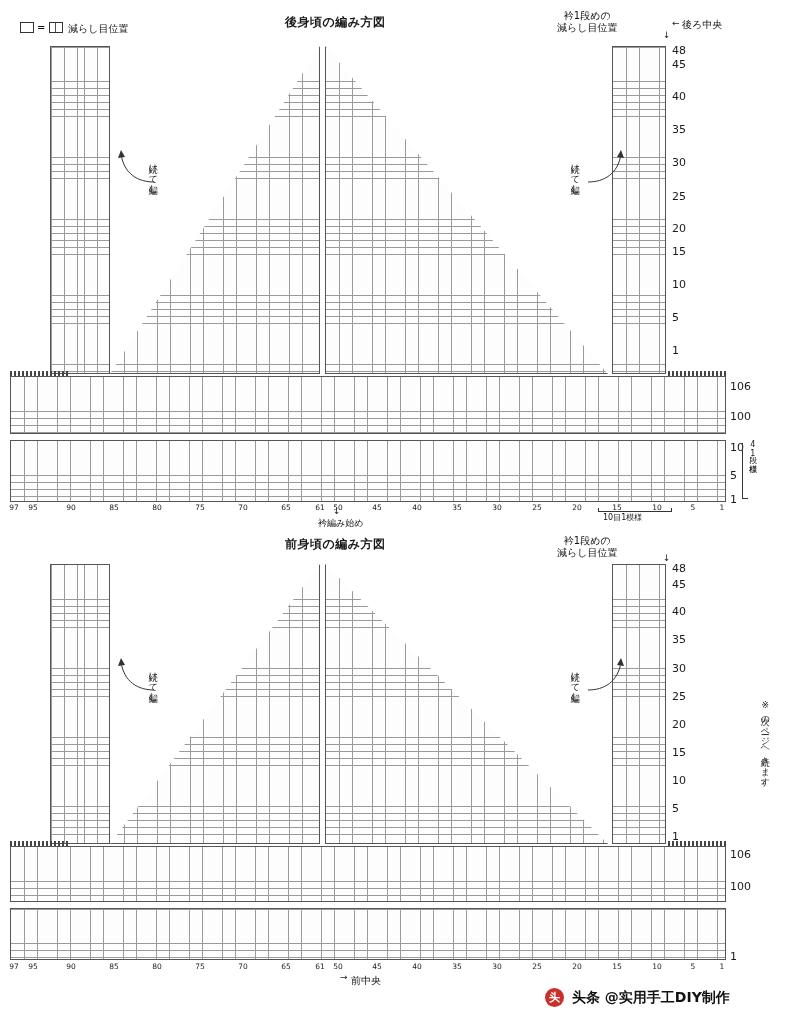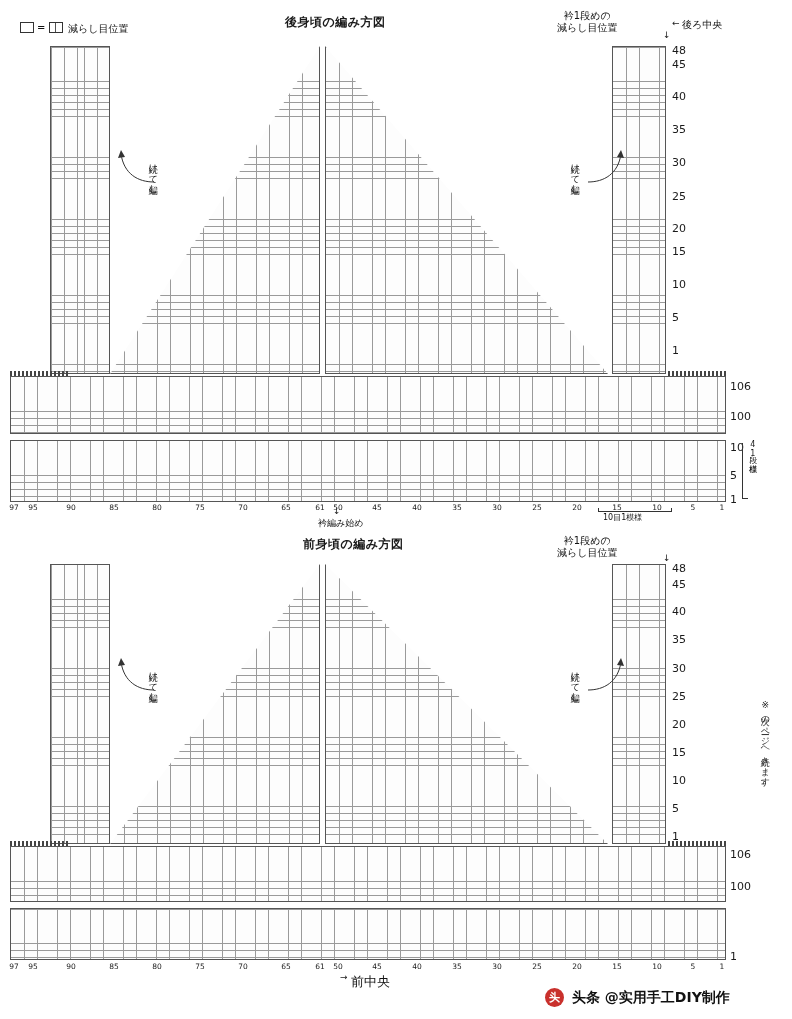--- a/index.html
+++ b/index.html
@@ -215,21 +215,21 @@
     <span style="left:247px;">20</span>
     <span style="left:287px;">15</span>
     <span style="left:327px;">10</span>
     <span style="left:363px;">5</span>
     <span style="left:392px;">1</span>
   </div>
 
   <div class="lbl" style="left:318px; top:518px; font-size:9px;">衿編み始め</div>
   <div class="arrow" style="left:333px; top:506px;">↓</div>
 
-  <div class="title" style="left:303px; top:536px;">前身頃の編み方図</div>
+  <div class="title" style="left:285px; top:536px;">前身頃の編み方図</div>
 
   <div class="lbl" style="left:557px; top:535px; text-align:center;">衿1段めの
 減らし目位置</div>
   <div class="arrow" style="left:663px; top:553px;">↓</div>
 
   <div class="grid dense" style="left:50px; top:564px; width:60px; height:280px;"></div>
 
   <div class="grid dense" style="left:110px; top:564px; width:210px; height:280px;
               clip-path: polygon(100% 0%, 100% 100%, 0% 100%);"></div>
 
@@ -294,21 +294,21 @@
     <span style="left:127px;">35</span>
     <span style="left:167px;">30</span>
     <span style="left:207px;">25</span>
     <span style="left:247px;">20</span>
     <span style="left:287px;">15</span>
     <span style="left:327px;">10</span>
     <span style="left:363px;">5</span>
     <span style="left:392px;">1</span>
   </div>
 
-  <div class="lbl" style="left:351px; top:975px; font-size:13px;">前中央</div>
+  <div class="lbl" style="left:351px; top:975px; font-size:10px;">前中央</div>
   <div class="arrow" style="left:340px; top:972px;">→</div>
 
   <div class="vert" style="left:760px; top:700px; font-size:9px;">※次のページへ続きます。</div>
 
   <div class="footer" style="left:545px; top:988px;">
     <div class="tt-logo">头</div>
     <div>头条 @实用手工DIY制作</div>
   </div>
 
 </div>

